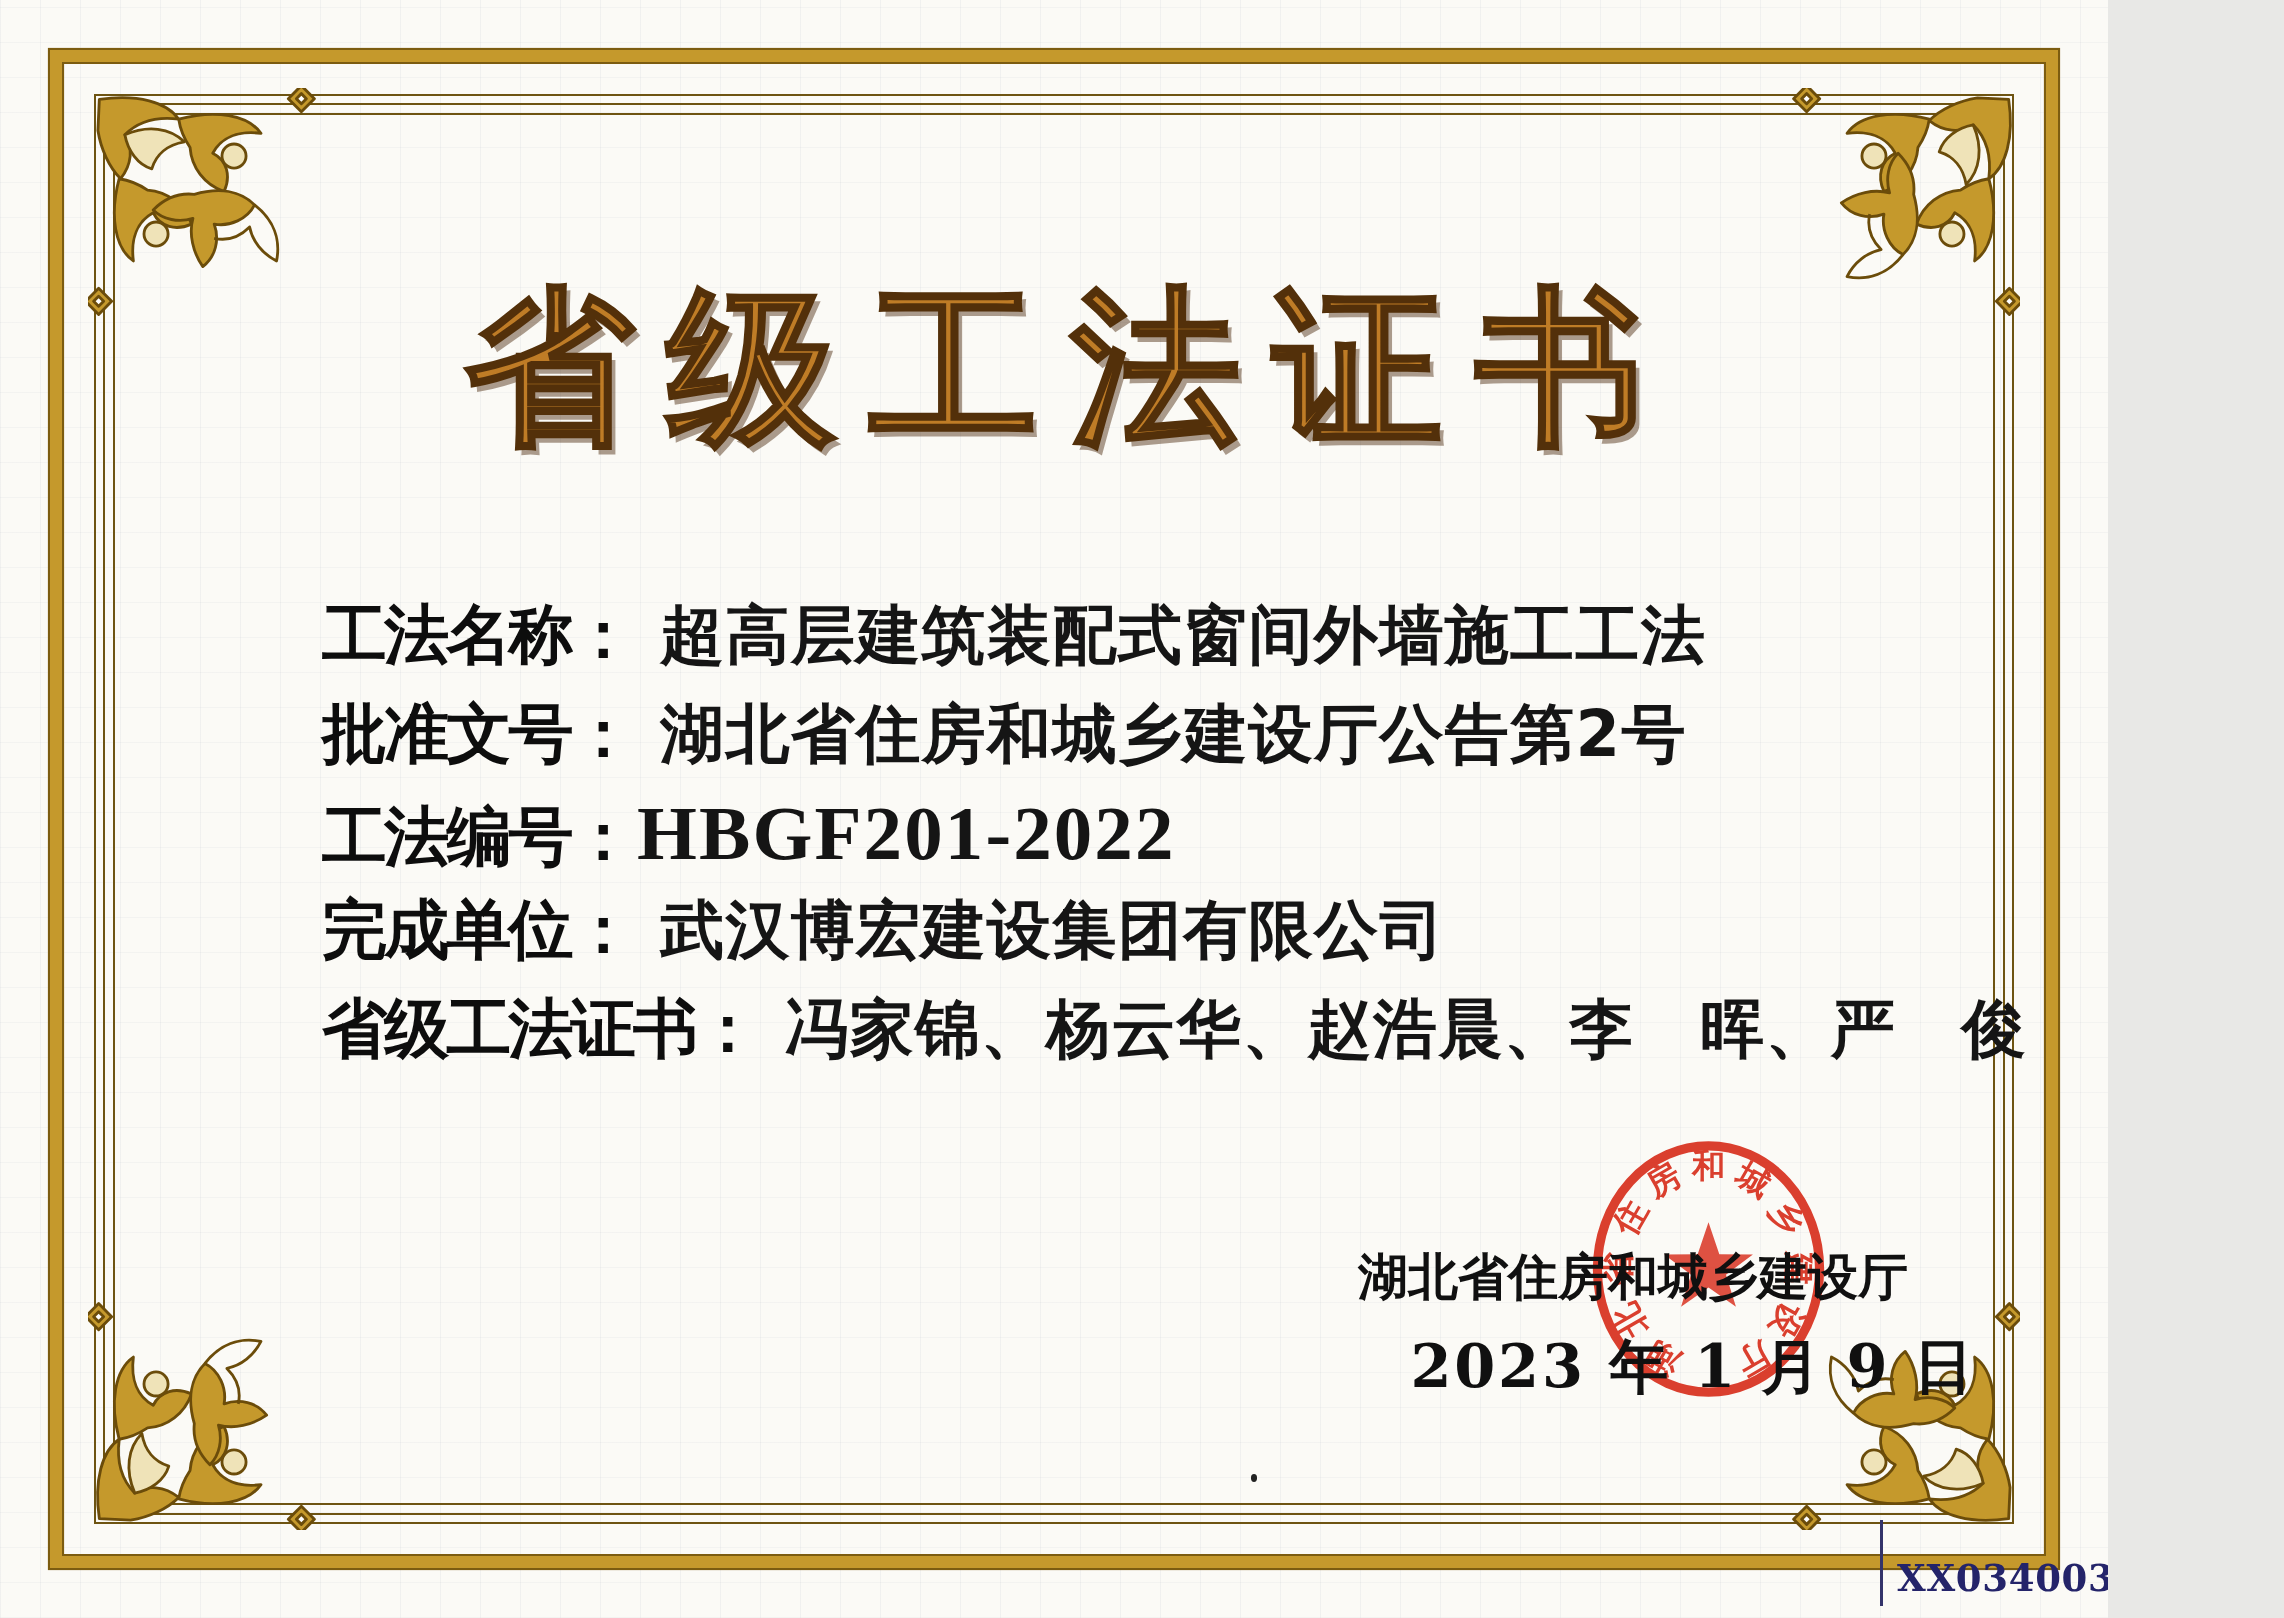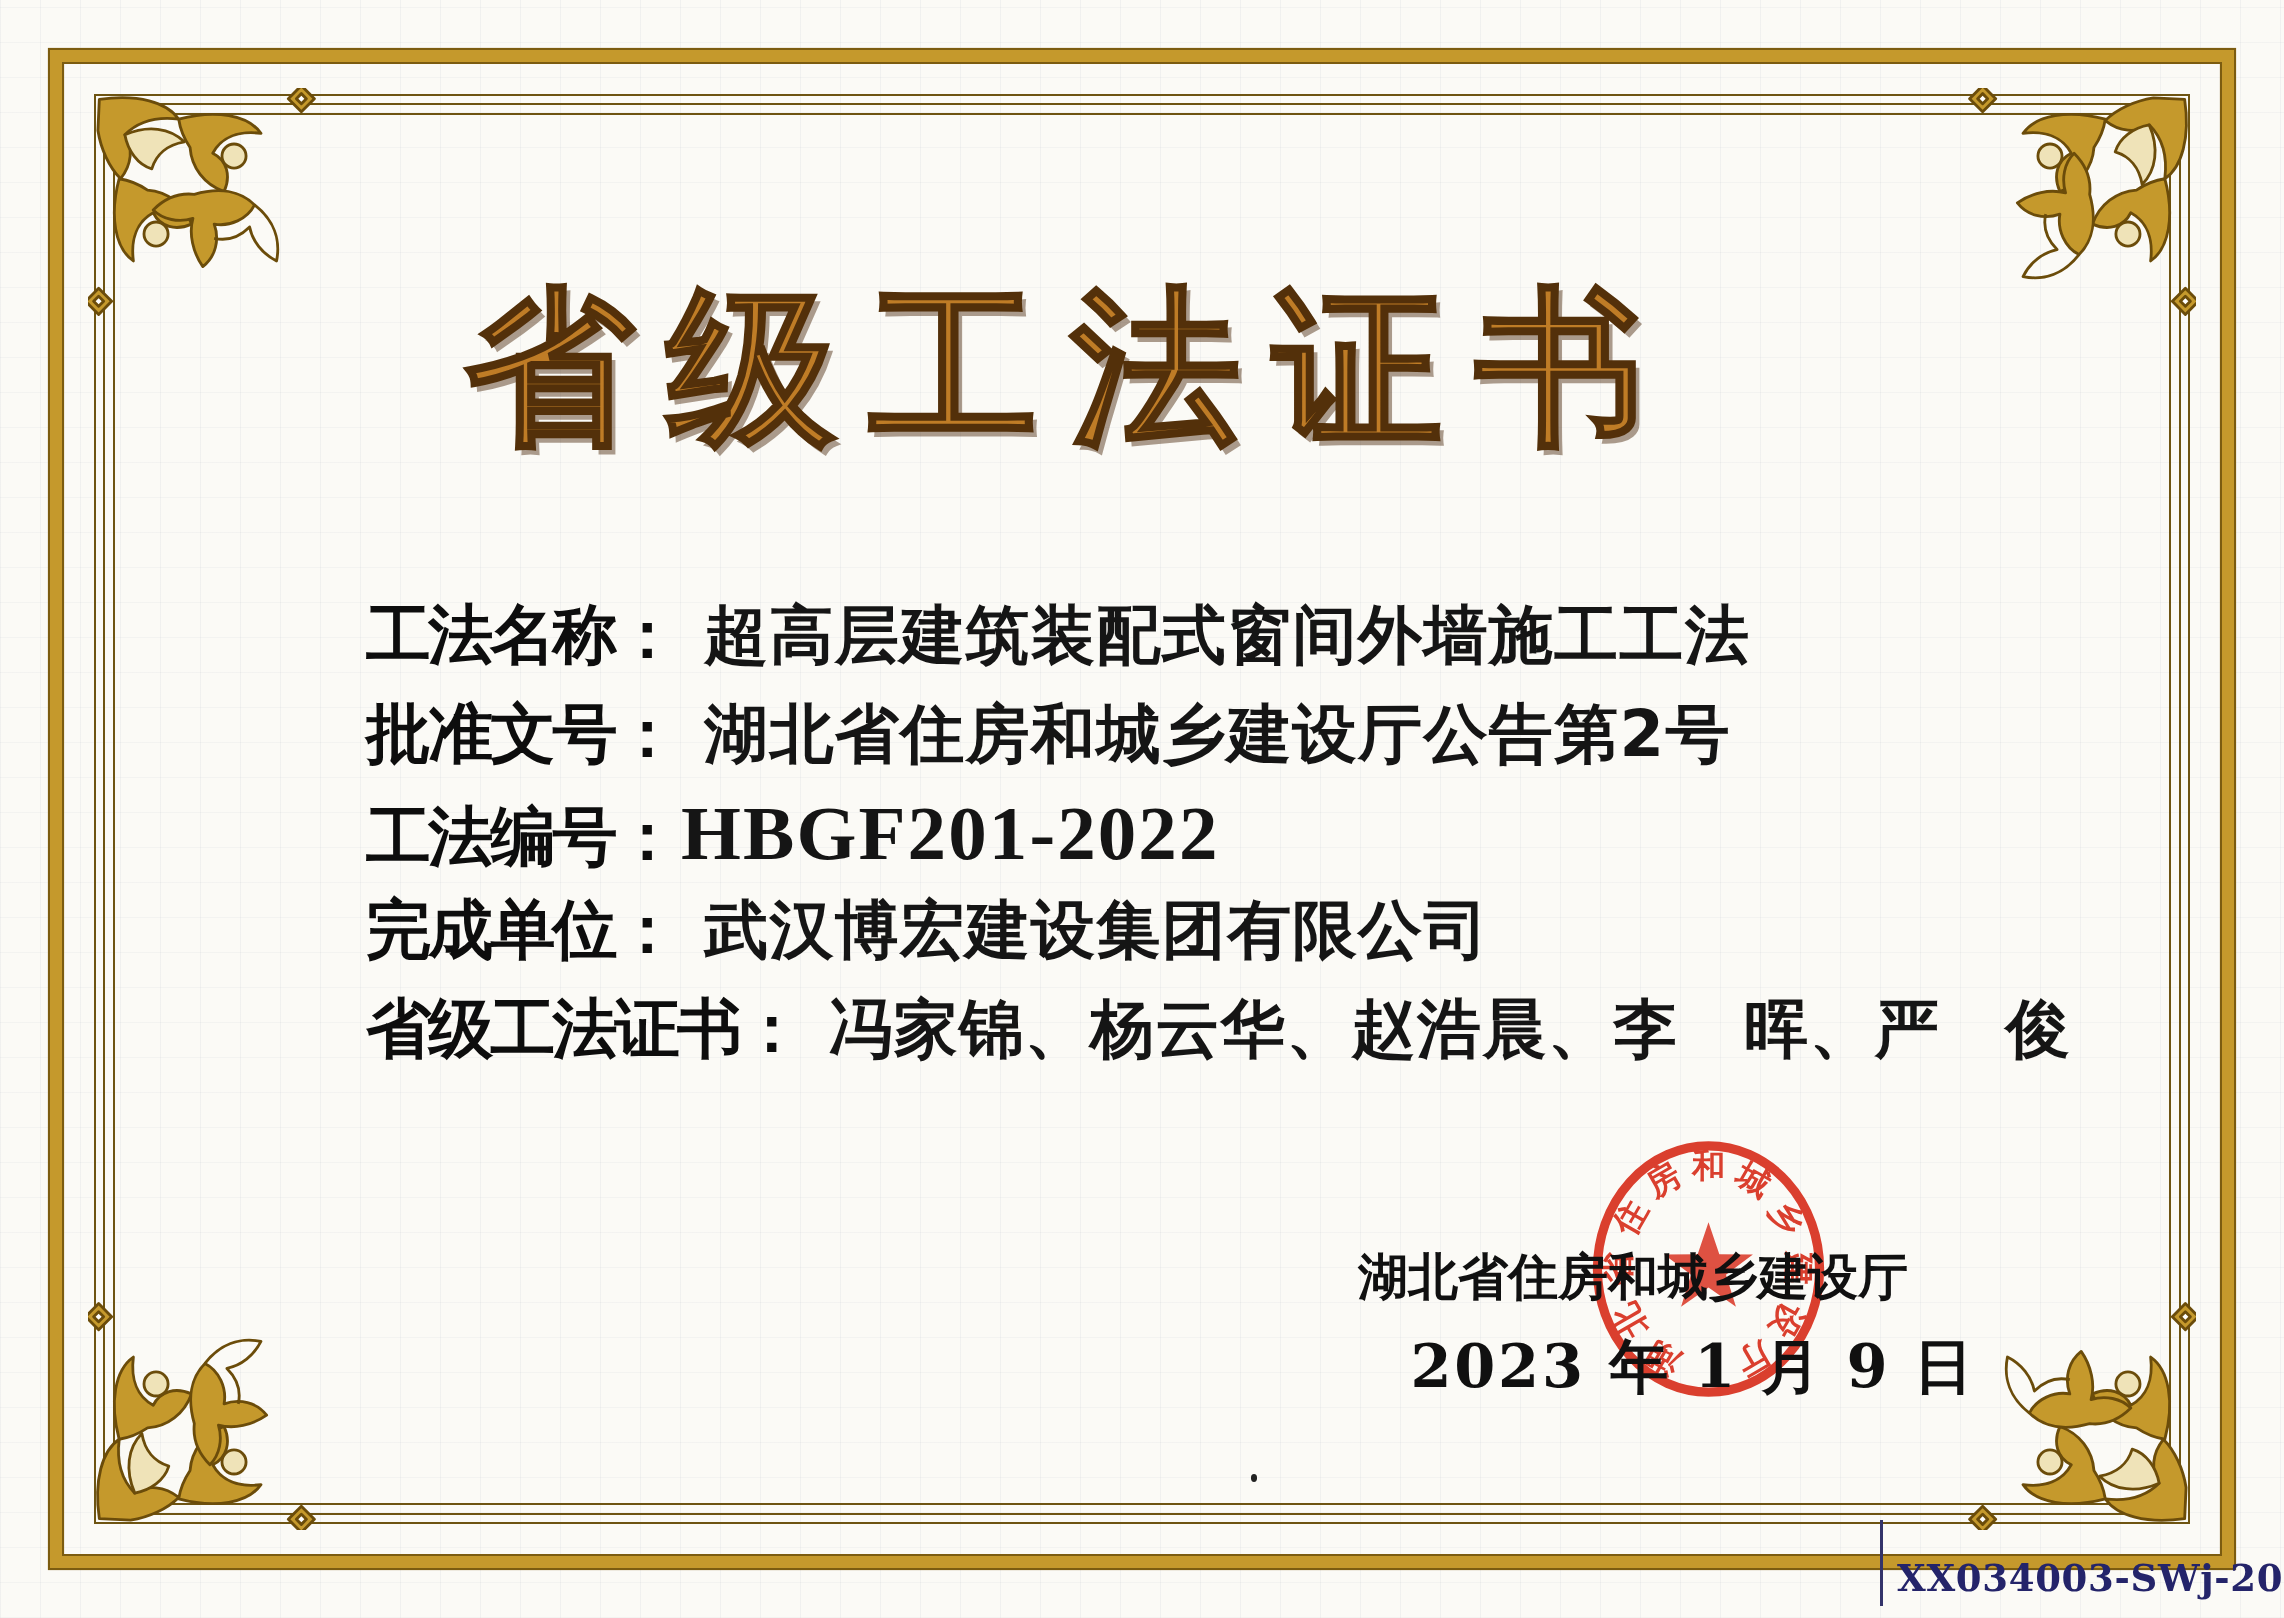--- a/index.html
+++ b/index.html
@@ -1,18 +1,18 @@
 <!DOCTYPE html>
 <html style="font-size:11.3px"><head>
 <meta charset="utf-8">
 <style>
   html,body{margin:0;padding:0;background:#e8e8e6;}
   #page{
     position:relative;
-    width:2284px;height:1618px;
+    width:2108px;height:1618px;
     background-color:#fbfaf6;
     background-image:
       repeating-linear-gradient(90deg, rgba(150,160,180,0.10) 0 0.7px, transparent 0.7px 40px),
       repeating-linear-gradient(0deg, rgba(150,160,180,0.08) 0 0.7px, transparent 0.7px 35px);
     overflow:hidden;
     font-family:"DejaVu Sans", sans-serif;
   }
   
   .band-outer{
     position:absolute; inset:50px;
@@ -40,21 +40,20 @@
     -webkit-text-stroke:2.8px #53300a;
     text-shadow:5px 5.7px 0 rgba(70,38,8,0.45);
   }
 
   
   .field{position:absolute;left:322px;white-space:nowrap;line-height:1.08;}
   .field .lbl{
     font-family:"DejaVu Serif", serif;
     font-size:65px;font-weight:900;color:#0d0d0d;
     letter-spacing:-2.8px;
-    margin-left:44px;
   }
   .field .val{
     font-family:"DejaVu Sans", sans-serif;
     font-size:64px;font-weight:bold;color:#151515;
     margin-left:27px;letter-spacing:1.4px;
   }
   .field.f1{top:599px;}
   .field.f2{top:698px;}
   .field.f3{top:792px;}
   .field.f4{top:894px;}

